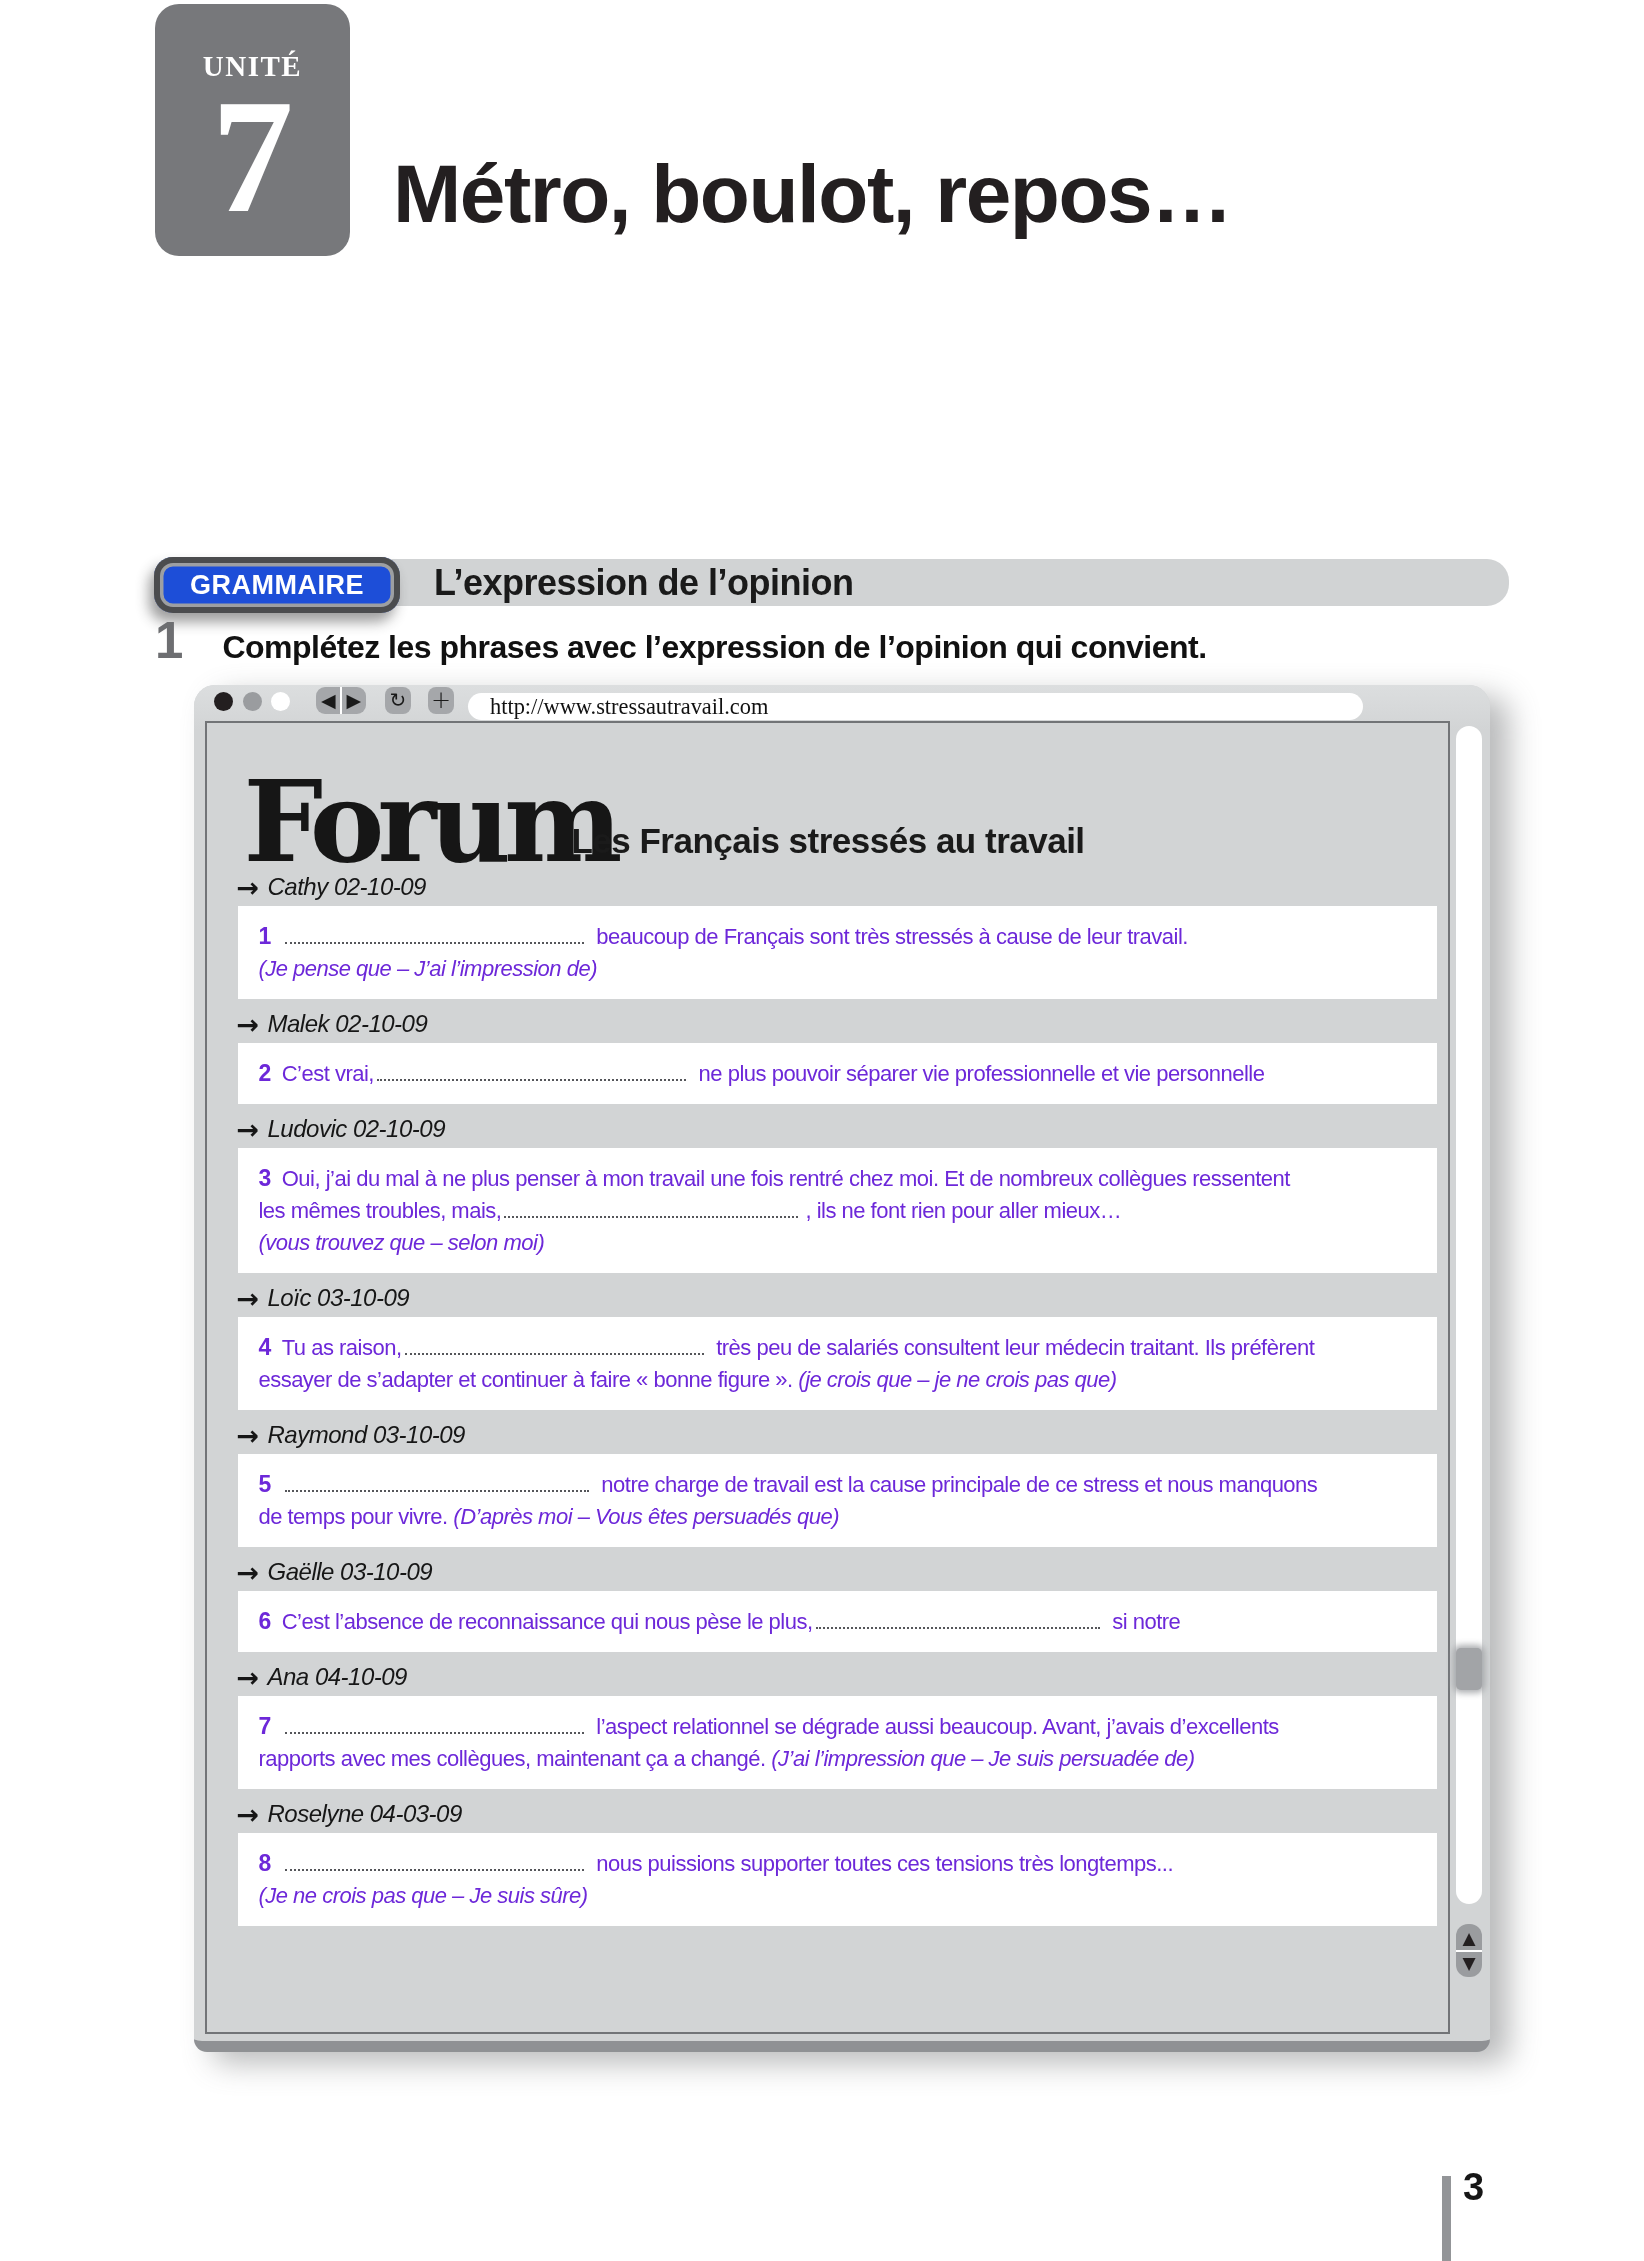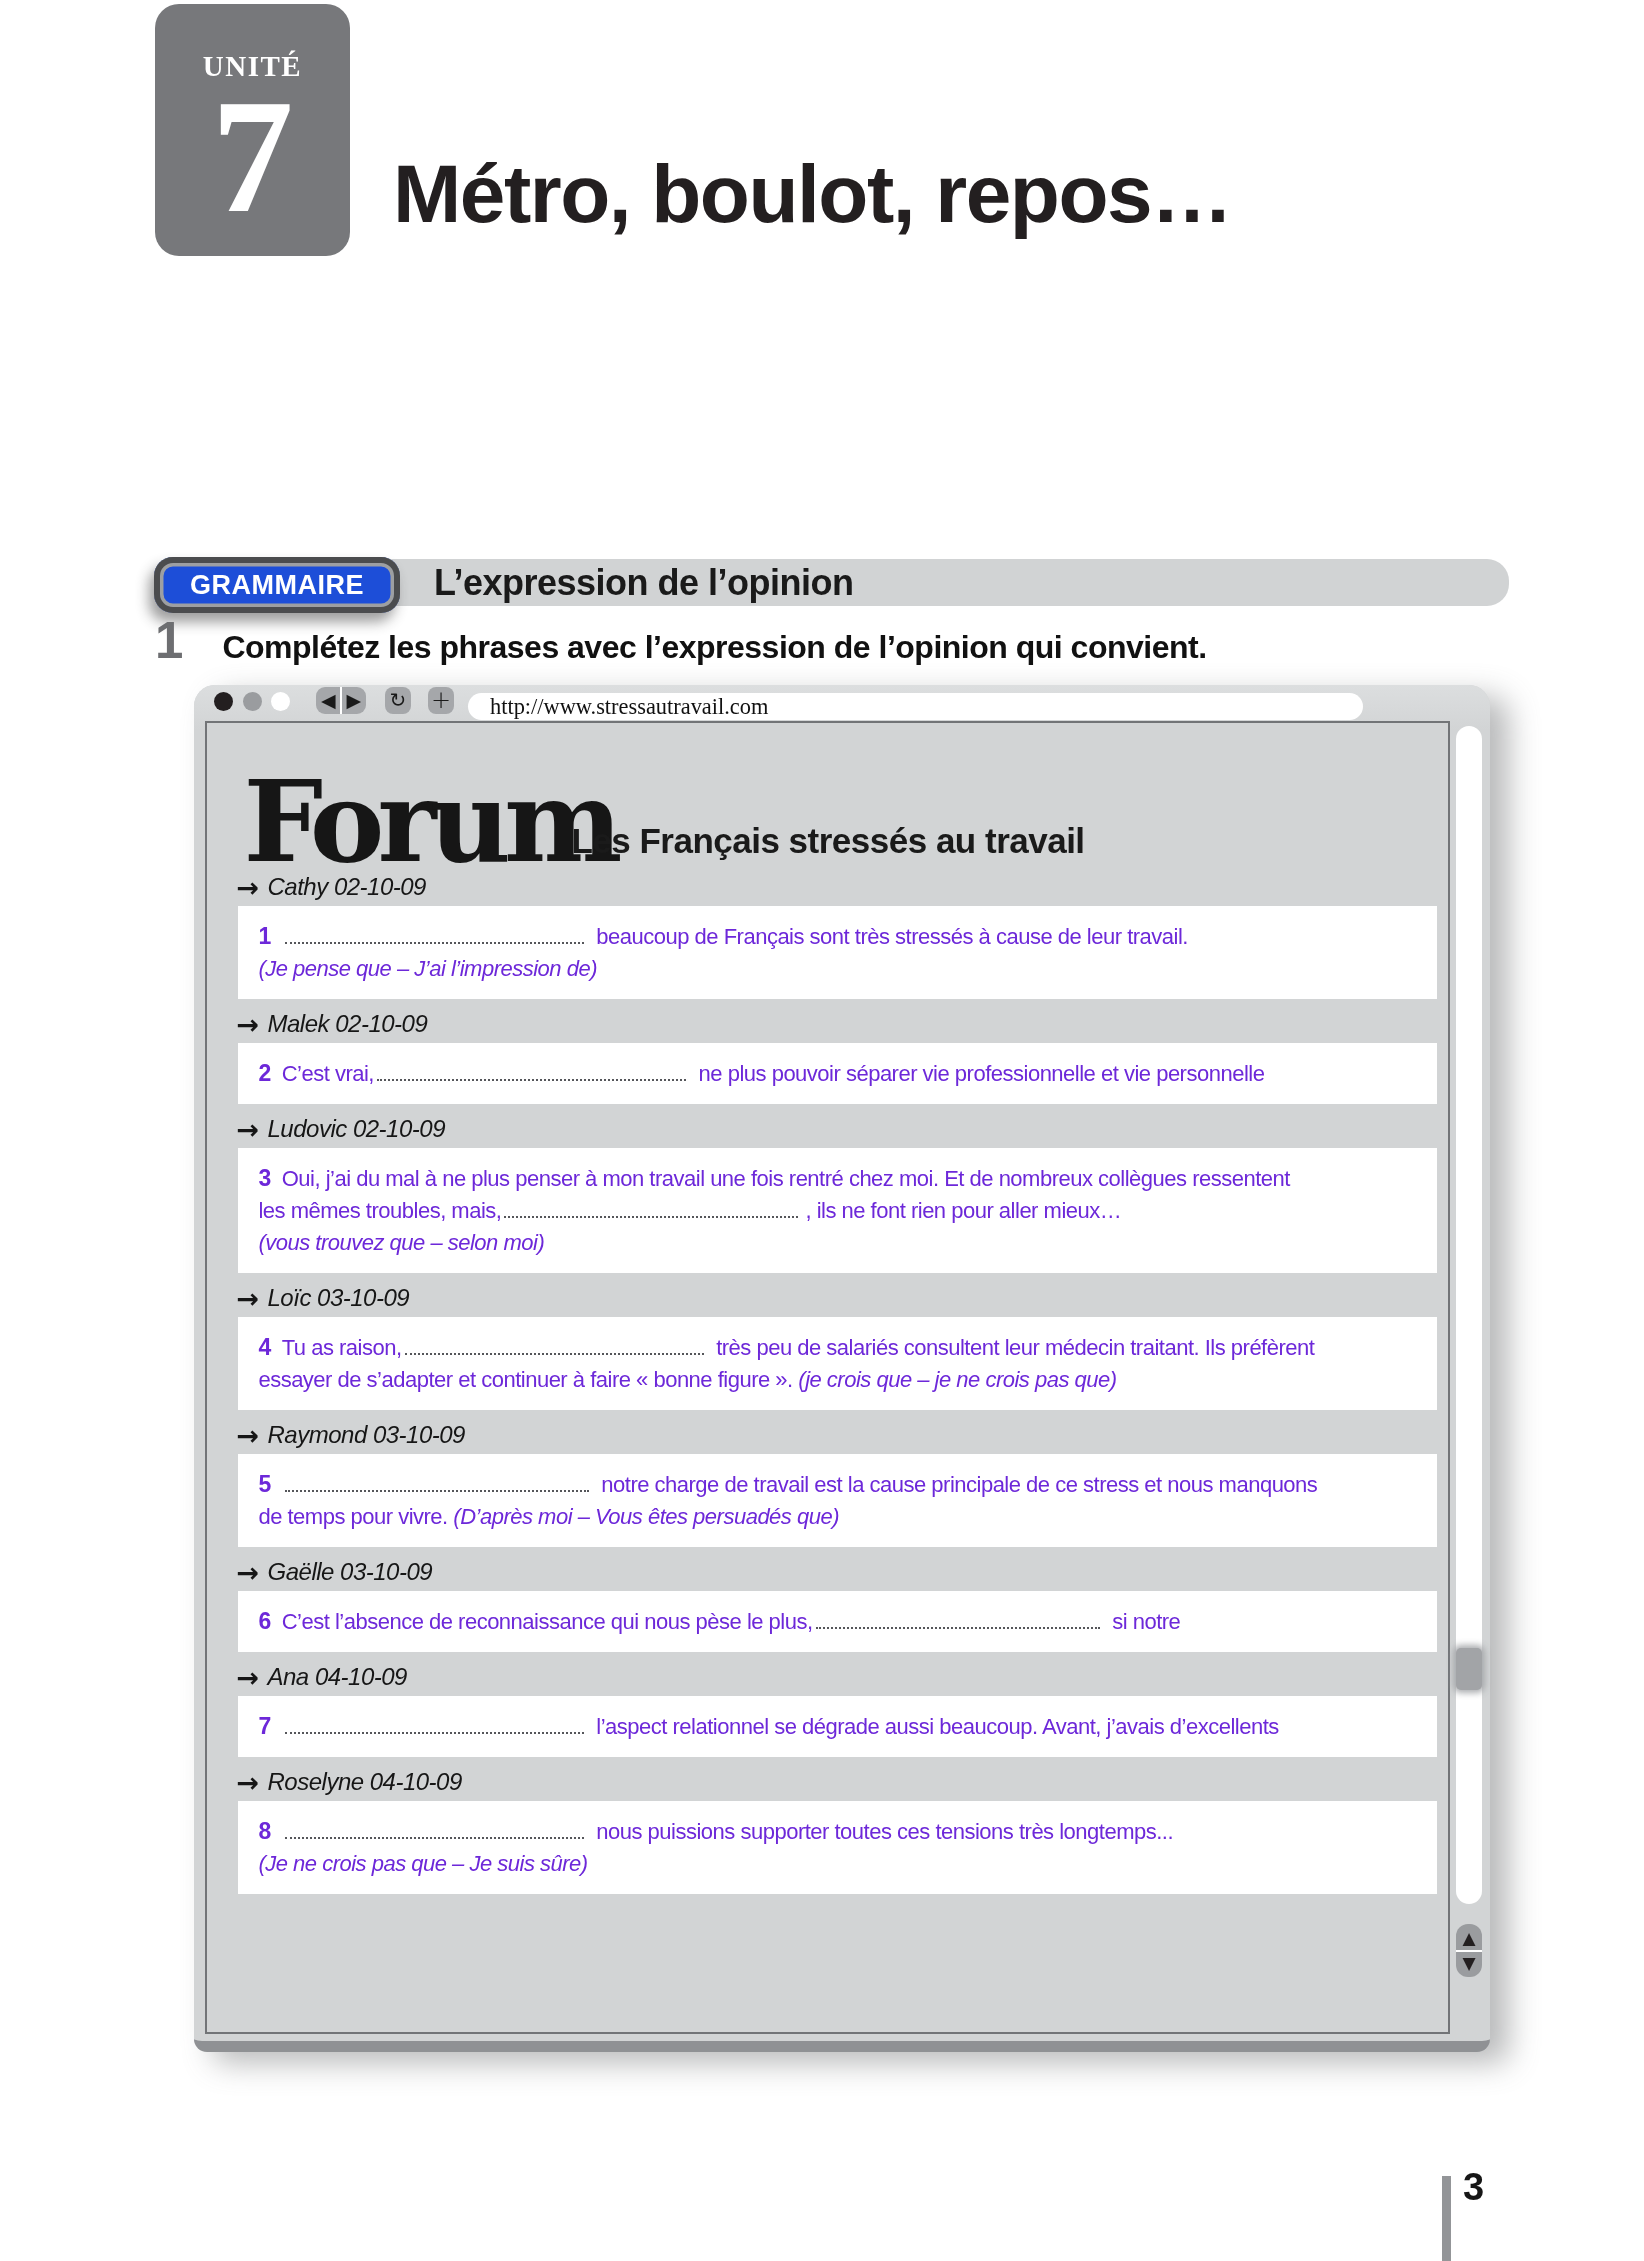--- a/index.html
+++ b/index.html
@@ -170,24 +170,25 @@
           </div>
           <div class="post-box">
             <p><span class="pnum">6</span><span>C’est l’absence de reconnaissance qui nous pèse le plus,</span><span class="blank" style="width: 284px;"></span><span> si notre</span></p>
           </div>
           <div class="post-author">
             <span class="arrow">→</span>
             <span>Ana 04-10-09</span>
           </div>
           <div class="post-box">
             <p><span class="pnum">7</span><span class="blank" style="width: 299px;"></span><span> l’aspect relationnel se dégrade aussi beaucoup. Avant, j’avais d’excellents</span></p>
-          </div>
-          <div class="post-author">
-            <span class="arrow">→</span>
-            <span>Roselyne 04-10-09</span>
+            <p><span>rapports avec mes collègues, maintenant ça a changé. </span><span class="it">(J’ai l’impression que – Je suis persuadée de)</span></p>
+          </div>
+          <div class="post-author">
+            <span class="arrow">→</span>
+            <span>Roselyne 04-03-09</span>
           </div>
           <div class="post-box">
             <p><span class="pnum">8</span><span class="blank" style="width: 299px;"></span><span> nous puissions supporter toutes ces tensions très longtemps...</span></p>
             <p><span class="it">(Je ne crois pas que – Je suis sûre)</span></p>
           </div>
         </div>
     </div>
 
     <div class="scroll-track">
       <div class="scroll-thumb"></div>

